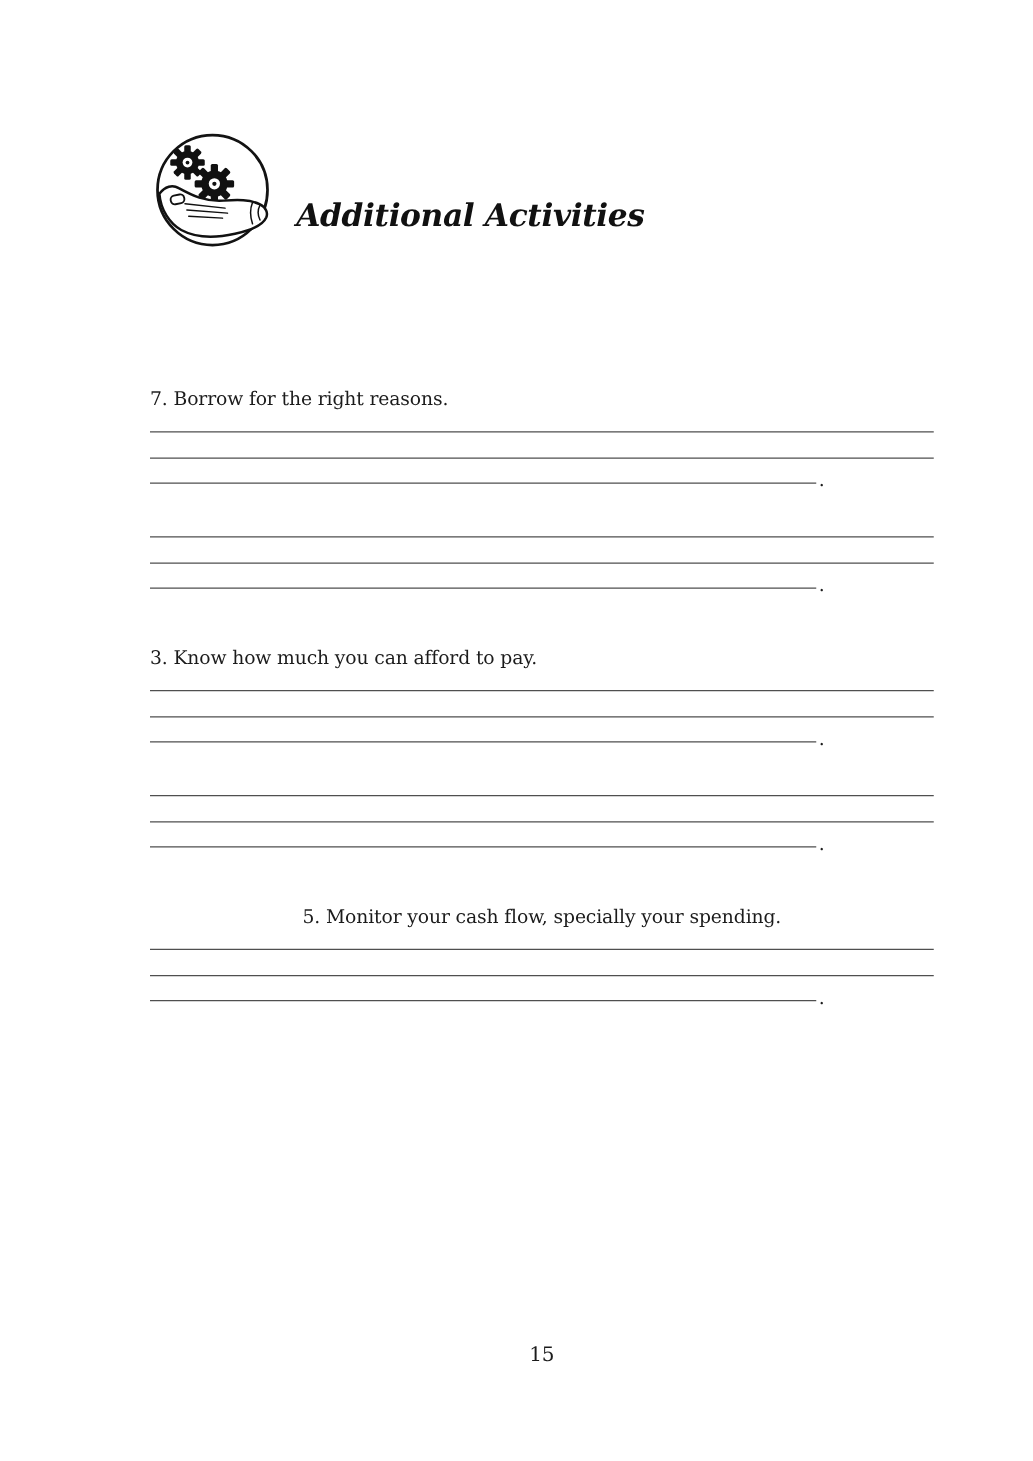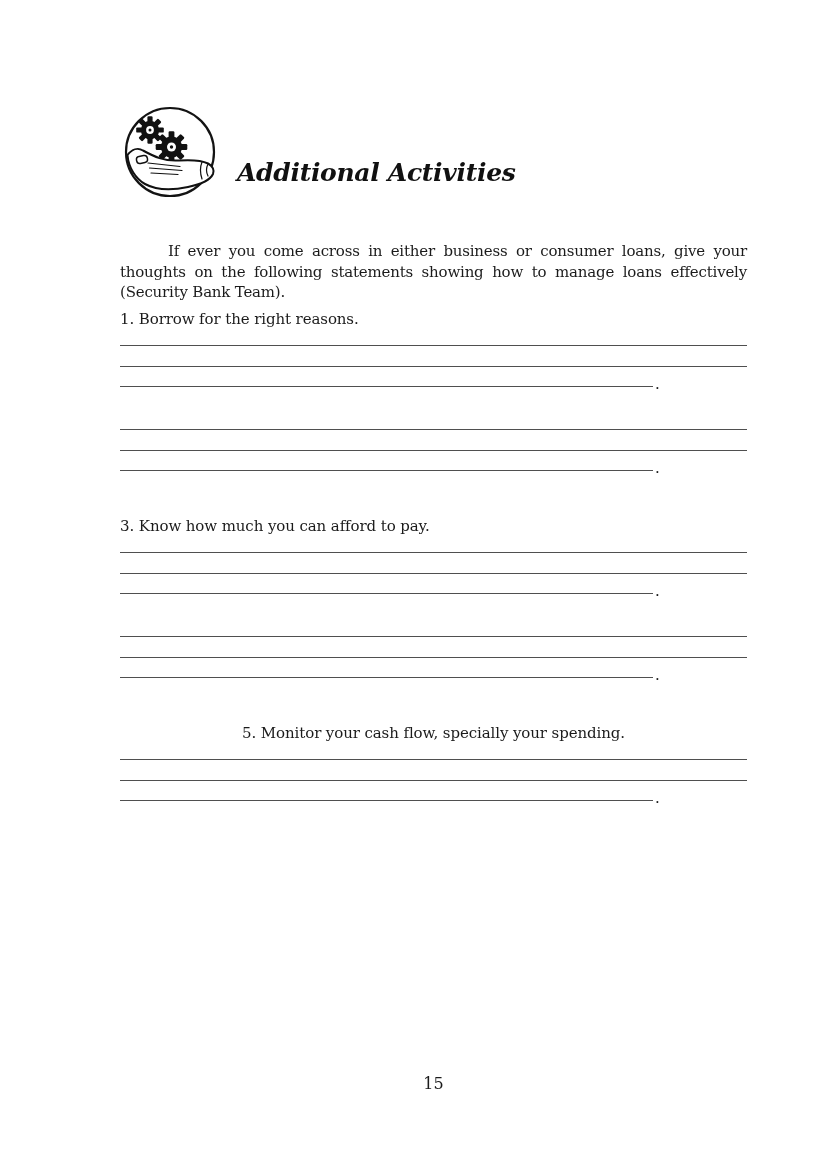--- a/index.html
+++ b/index.html
@@ -81,24 +81,23 @@
     </g>
 
     <path d="M3.5,49 C8,43 14,41.5 19,44.5 C30,50.5 40,55.5 55,54.5 C66,53.8 76,53.5 84,57.5 C89,60 90.5,64.5 89,68 C86,74.5 76,78.5 64,81 C48,84.5 32,84 21,78 C12,73 4.5,62 3.5,49 Z" fill="#ffffff" stroke="#111111" stroke-width="2" stroke-linejoin="round"></path>
     <rect x="12.5" y="50" width="11" height="7" rx="3.2" transform="rotate(-12 18 53.5)" fill="none" stroke="#111111" stroke-width="1.5"></rect>
     <path d="M24,57 L56,60.5 M25.5,62 L58,64.5 M27,67 L54,68.5" stroke="#111111" stroke-width="1.2" fill="none" stroke-linecap="round"></path>
     <path d="M84,58 C82,62 82,66 84,70 M78,56 C76,61 76,67 78,73" stroke="#111111" stroke-width="1.2" fill="none" stroke-linecap="round"></path>
   </svg>
 
   <h1 class="doc-title">Additional Activities</h1>
 
-  <p class="intro">If ever you come across in either business or consumer loans, give your thoughts on the following statements showing how to manage loans effectively (Security Bank Team).</p>
 
   <section class="item">
-    <div class="item-label">1. Borrow for the right reasons.</div>
+    <div class="item-label">7. Borrow for the right reasons.</div>
     <div class="answer-line first"></div>
     <div class="answer-line"></div>
     <div class="answer-row">
       <div class="answer-line-short"></div>
       <span class="terminator">.</span>
     </div>
   </section>
 
   <section class="item">
     <div class="answer-line first"></div>

